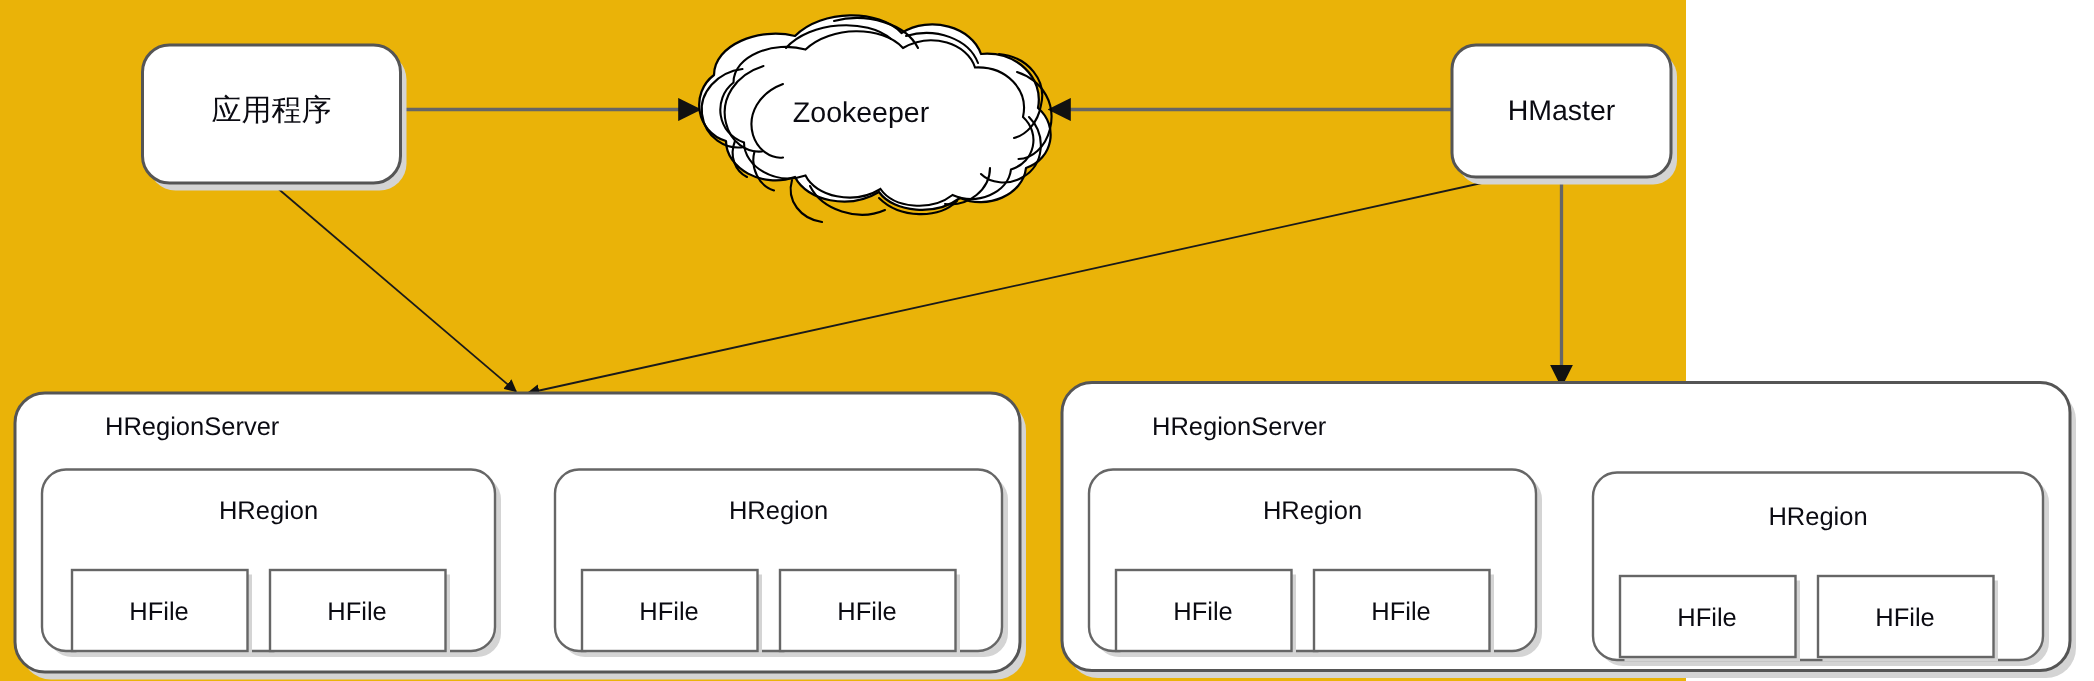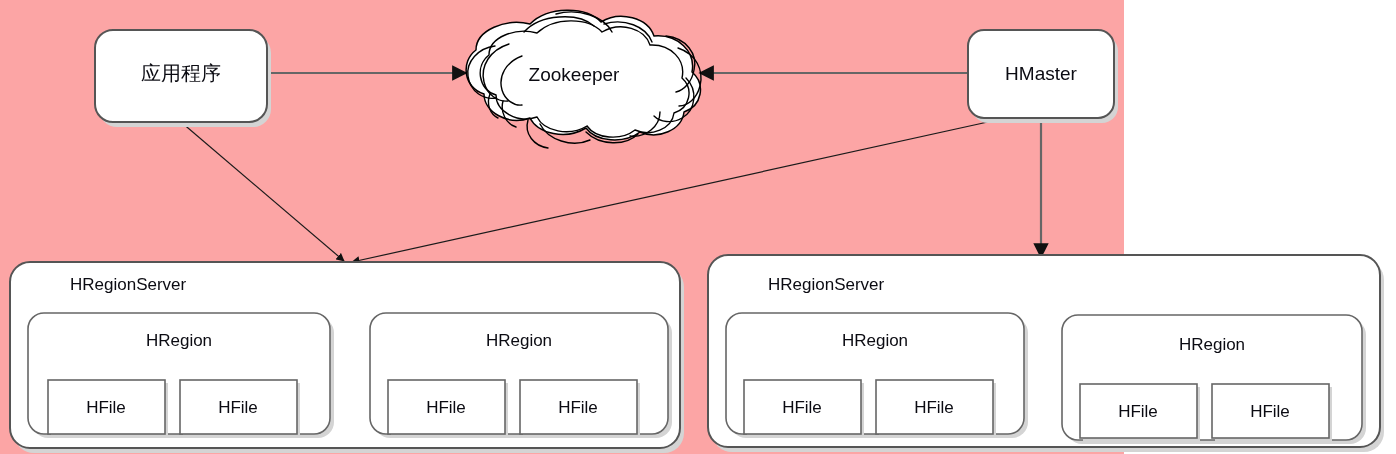--- a/index.html
+++ b/index.html
@@ -10,21 +10,21 @@
   body {
     width: 1396px;
     height: 454px;
     font-family: "Liberation Sans", "DejaVu Sans", sans-serif;
     overflow: hidden;
   }
   #diagram-root {
     position: relative;
     width: 1124px;
     height: 454px;
-    background: #fca5a5;
+    background: #eab308;
   }
   svg.canvas {
     position: absolute;
     top: 0;
     left: 0;
     width: 1396px;
     height: 454px;
     display: block;
   }
   .node-label {

